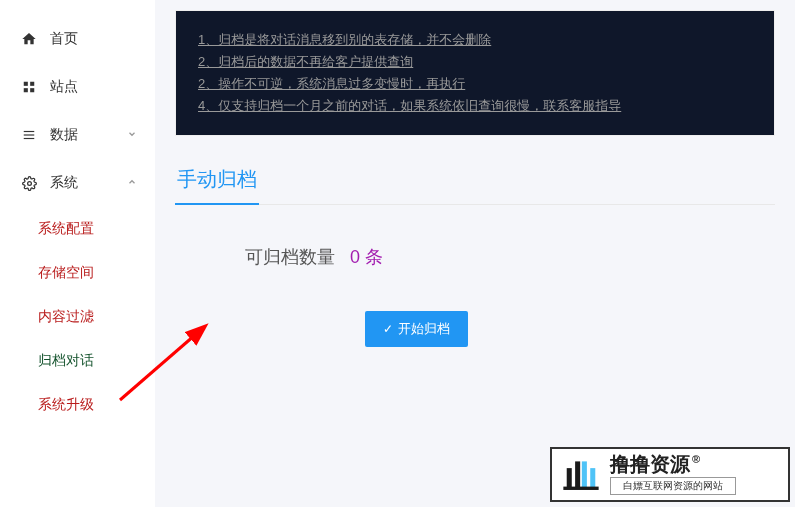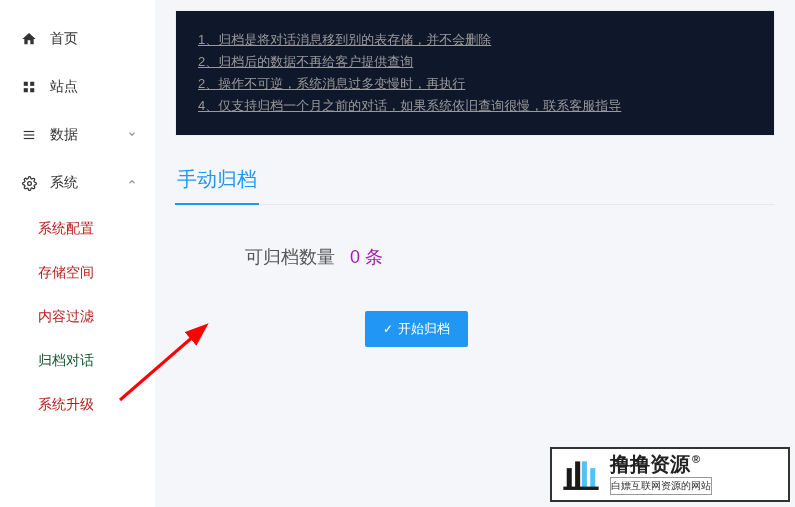--- a/index.html
+++ b/index.html
@@ -155,21 +155,21 @@
     }
     .watermark .reg {
       font-size: 11px;
       margin-left: 2px;
     }
     .watermark .small {
       font-size: 10px;
       color: #333;
       background: #fff;
       border: 1px solid #999;
-      padding: 1px 0;
+      padding: 1px 12px;
       display: inline-block;
       margin-top: 2px;
     }
   </style>
 </head>
 <body>
 
 <div class="sidebar">
   <div class="nav-item">
     <span class="icon">

